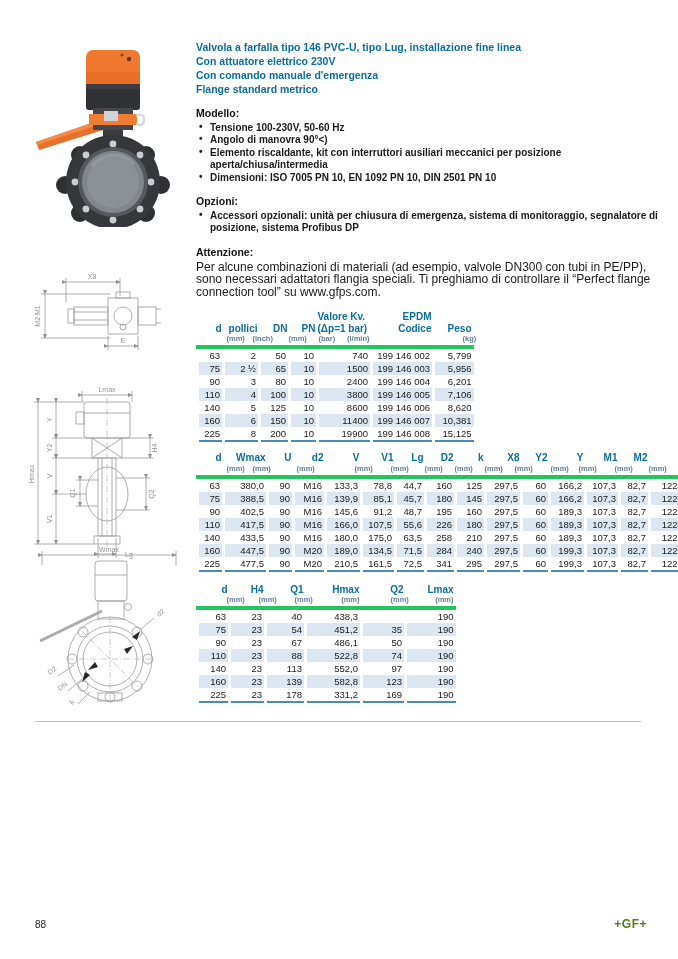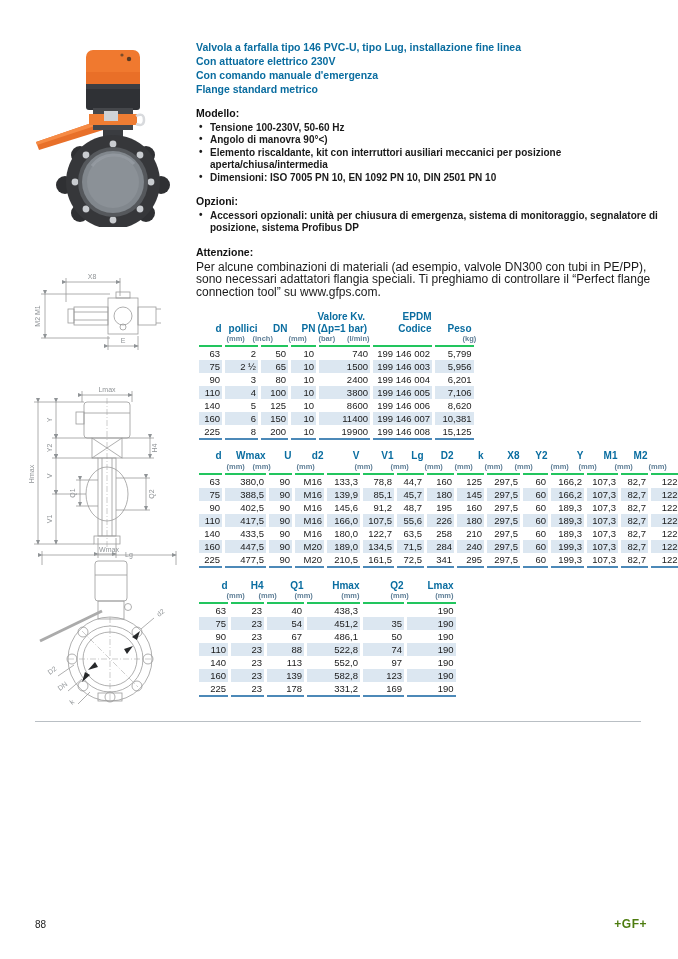--- a/index.html
+++ b/index.html
@@ -16,21 +16,21 @@
   
   .right-col{position:absolute;left:196px;top:40px;width:472px;}
   .title-line{font-size:10.5px;font-weight:bold;color:#0a6da0;line-height:14px;}
   .sec-heading{font-size:10.5px;font-weight:bold;color:#111;line-height:13px;margin-top:11px;}
   .bullets{list-style:none;margin:2px 0 0 0;padding:0 0 0 14px;}
   .bullets li{position:relative;font-size:10px;line-height:12.4px;font-weight:bold;}
   .bullets li::before{content:"•";position:absolute;left:-11px;top:-1px;font-weight:bold;}
   .note-text{font-size:12px;line-height:12.4px;margin:2px 0 0 0;width:462px;}
   
   table.t{border-collapse:collapse;table-layout:fixed;border-bottom:2px solid #4c89b8;}
-  table.t th{vertical-align:bottom;padding:0 2px 2px 0;border-bottom:2px solid #22c55e;}
+  table.t th{vertical-align:bottom;padding:0 2px 2px 0;border-bottom:4px solid #22c55e;}
   table.t td{font-size:9.5px;line-height:11px;padding:1px 2px;text-align:right;
              border-left:3px solid #fff;white-space:nowrap;}
   table.t th{text-align:right;}
   .h-label{font-size:10px;font-weight:bold;color:#0a6da0;line-height:11.5px;}
   .h-unit{font-size:7.5px;color:#5e7e96;line-height:9px;margin-left:29px;}
   th.left-h .h-label{text-align:left;}
   tr.shaded td{background:#dce7f1;}
   td.bold-cell{font-weight:normal;}
   .t-kv{margin-top:13px;width:262px;}
   .t-kv th:nth-child(1){width:24px}.t-kv th:nth-child(2){width:34px}
@@ -503,21 +503,21 @@
             <td>107,3</td>
             <td>82,7</td>
             <td>122,3</td>
           </tr>
           <tr>
             <td>140</td>
             <td>433,5</td>
             <td>90</td>
             <td>M16</td>
             <td>180,0</td>
-            <td>122,7</td>
+            <td>175,0</td>
             <td>63,5</td>
             <td>258</td>
             <td>210</td>
             <td>297,5</td>
             <td>60</td>
             <td>189,3</td>
             <td>107,3</td>
             <td>82,7</td>
             <td>122,3</td>
           </tr>

